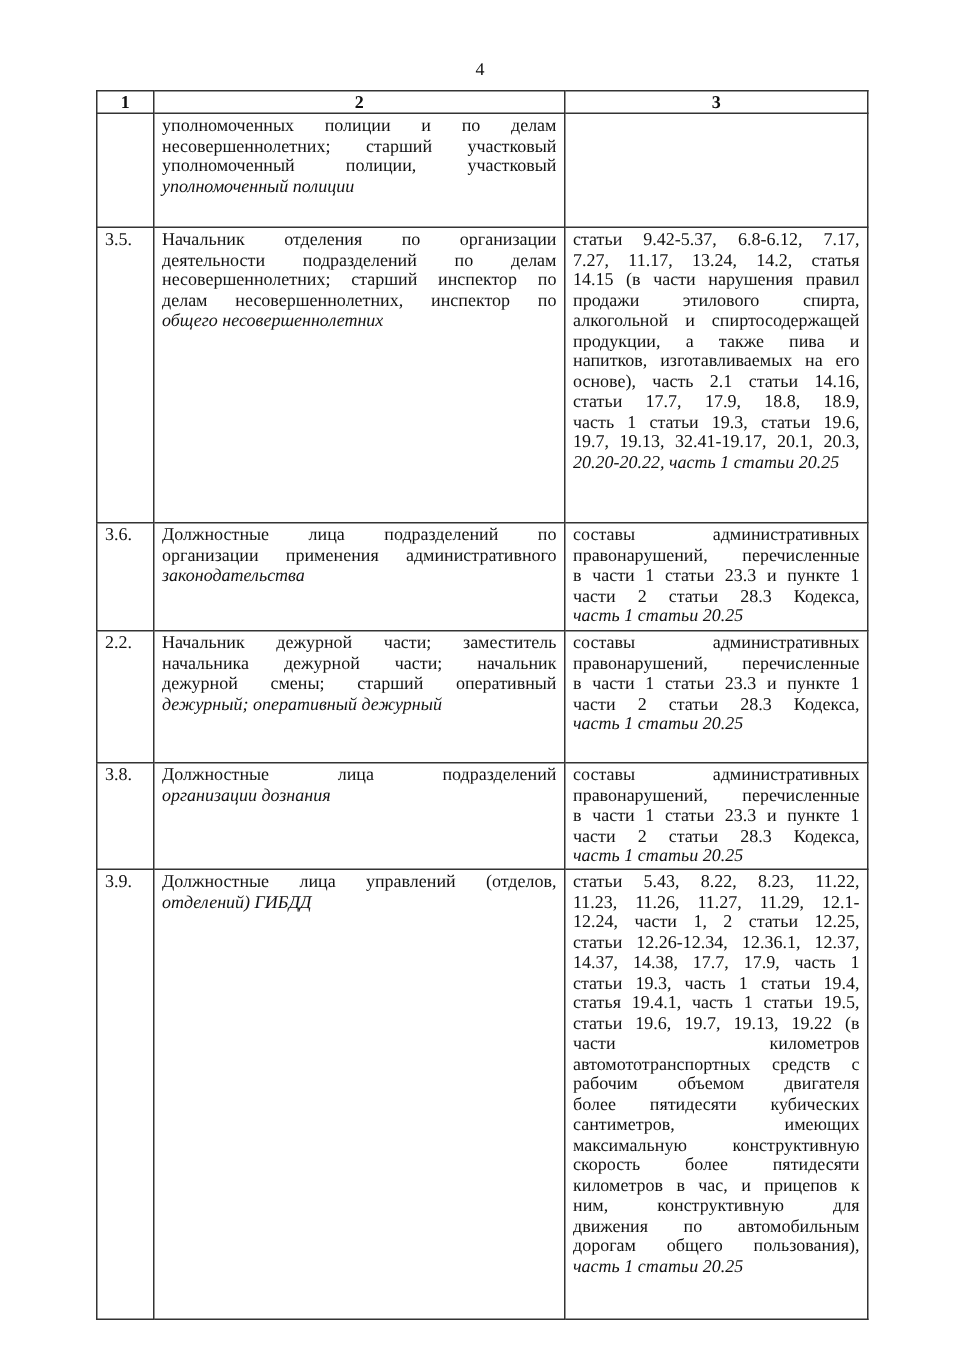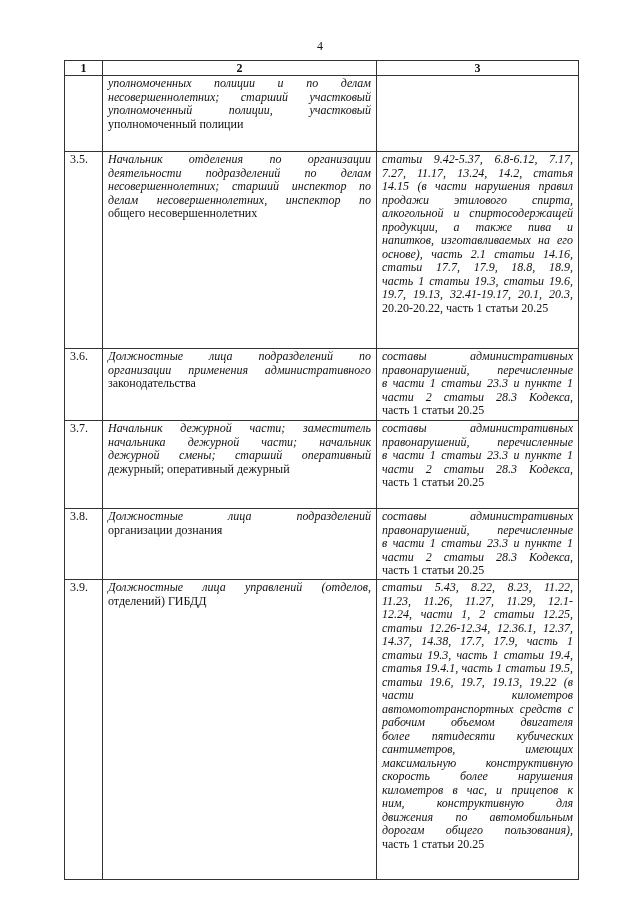--- a/index.html
+++ b/index.html
@@ -53,25 +53,25 @@
       padding-left: 3px;
     }
     td.text {
       text-align: justify;
       text-align-last: left;
     }
     .justify-line {
       display: block;
       text-align: justify;
       text-align-last: justify;
-      font-style: italic;
     }
     .last-line {
       display: block;
       text-align: right;
+      font-style: italic;
     }
   </style>
 </head>
 <body>
 
 <div class="page-number">4</div>
 
 <table class="doc-table">
   <colgroup>
     <col class="col1">
@@ -129,21 +129,21 @@
         </td>
         <td class="text">
           <span class="justify-line">составы административных</span>
           <span class="justify-line">правонарушений, перечисленные</span>
           <span class="justify-line">в части 1 статьи 23.3 и пункте 1</span>
           <span class="justify-line">части 2 статьи 28.3 Кодекса,</span>
           <span class="last-line">часть 1 статьи 20.25</span>
         </td>
       </tr>
       <tr style="height: 88px;">
-        <td class="num">3.7.</td>
+        <td class="num">2.2.</td>
         <td class="text">
           <span class="justify-line">Начальник дежурной части; заместитель</span>
           <span class="justify-line">начальника дежурной части; начальник</span>
           <span class="justify-line">дежурной смены; старший оперативный</span>
           <span class="last-line">дежурный; оперативный дежурный</span>
         </td>
         <td class="text">
           <span class="justify-line">составы административных</span>
           <span class="justify-line">правонарушений, перечисленные</span>
           <span class="justify-line">в части 1 статьи 23.3 и пункте 1</span>
@@ -179,21 +179,21 @@
           <span class="justify-line">14.37, 14.38, 17.7, 17.9, часть 1</span>
           <span class="justify-line">статьи 19.3, часть 1 статьи 19.4,</span>
           <span class="justify-line">статья 19.4.1, часть 1 статьи 19.5,</span>
           <span class="justify-line">статьи 19.6, 19.7, 19.13, 19.22 (в</span>
           <span class="justify-line">части километров</span>
           <span class="justify-line">автомототранспортных средств с</span>
           <span class="justify-line">рабочим объемом двигателя</span>
           <span class="justify-line">более пятидесяти кубических</span>
           <span class="justify-line">сантиметров, имеющих</span>
           <span class="justify-line">максимальную конструктивную</span>
-          <span class="justify-line">скорость более нарушения</span>
+          <span class="justify-line">скорость более пятидесяти</span>
           <span class="justify-line">километров в час, и прицепов к</span>
           <span class="justify-line">ним, конструктивную для</span>
           <span class="justify-line">движения по автомобильным</span>
           <span class="justify-line">дорогам общего пользования),</span>
           <span class="last-line">часть 1 статьи 20.25</span>
         </td>
       </tr>
     </tbody>
 </table>
 

